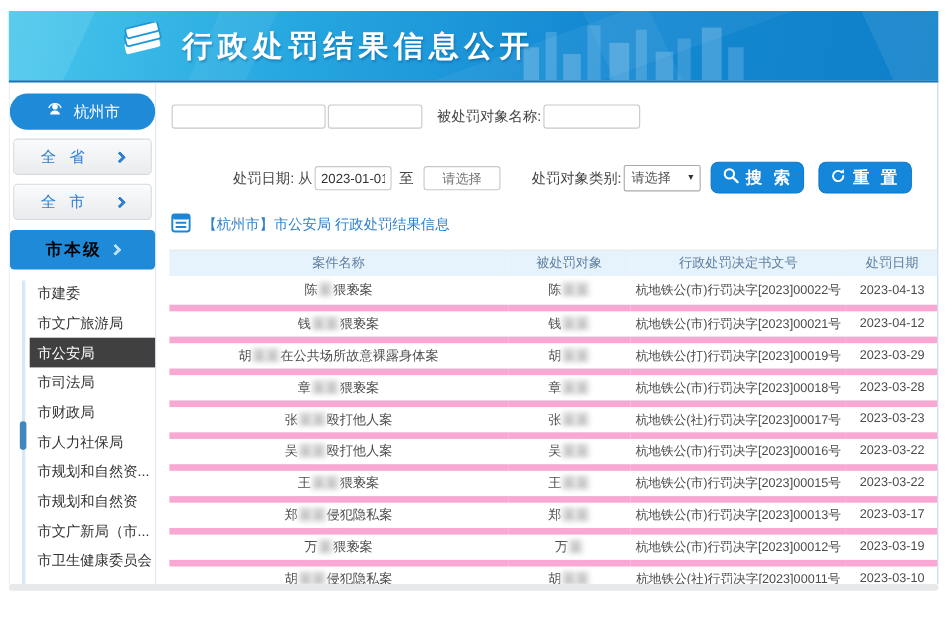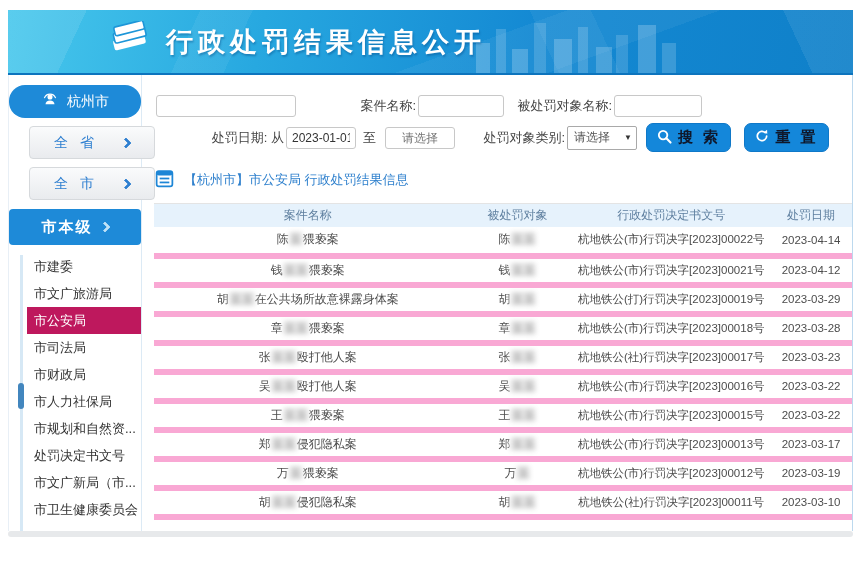--- a/index.html
+++ b/index.html
@@ -38,57 +38,57 @@
   
   .page-body { display:flex; height:456px; overflow:hidden; background:#fff;
     border-left:1px solid #e8eff6; border-right:1px solid #bcd9ee; }
   .bottom-strip { height:6px; width:845px; background:#e7e9eb; border-radius:3px; }
 
   
   .sidebar { width:133px; flex:0 0 133px; border-right:1px solid #dceaf5; position:relative; }
   .city-btn { margin-top:10px; width:132px; height:33px; background:#1e8ad8; border:none;
     border-radius:16px; color:#fff; font-size:14px; display:flex; align-items:center;
     justify-content:center; gap:8px; cursor:pointer; }
-  .scope-btn { margin:8px 0 0 20px; width:126px; height:33px;
+  .scope-btn { margin:8px 0 0 3px; width:126px; height:33px;
     background:linear-gradient(#fafbfc,#e9ebee); border:1px solid #d6d9dc; border-radius:4px;
     color:#2e7fd0; font-size:14px; letter-spacing:4px; display:flex; align-items:center;
     justify-content:center; gap:24px; cursor:pointer; }
   .level-btn { margin:9px 0 0 0; width:132px; height:36px; background:#1e8ad8; border:none;
-    border-radius:4px; color:#ffffff; font-size:15px; font-weight:bold; letter-spacing:2px;
+    border-radius:4px; color:#000000; font-size:15px; font-weight:bold; letter-spacing:2px;
     display:flex; align-items:center; justify-content:center; gap:8px; cursor:pointer; }
   .chev { width:8px; height:8px; border-top:3px solid currentColor; border-right:3px solid currentColor;
     transform:rotate(45deg); border-radius:1px; flex:0 0 auto; }
   .chev.lite { color:#bfe2f7; }
   .dept-list { position:relative; margin-top:8px; padding-left:18px; }
   .scroll-track { position:absolute; left:11px; top:2px; bottom:-160px; width:3px; background:#d6e8f5; }
   .scroll-thumb { position:absolute; left:9px; top:130px; width:6px; height:26px;
     background:#4286be; border-radius:3px; cursor:grab; }
   .dept-item { height:27px; line-height:27px; font-size:13px; color:#333; padding-left:7px;
     white-space:nowrap; overflow:hidden; cursor:pointer; }
-  .dept-item.active { background:#be185d; color:#fff; }
+  .dept-item.active { background:#404040; color:#fff; }
 
   
   .main { flex:1; padding-left:12px; overflow:hidden; }
   .form-row { display:flex; align-items:center; font-size:13px; color:#444; }
   .form-row.r1 { margin-top:20px; }
-  .form-row.r2 { margin-top:6px; }
+  .form-row.r2 { margin-top:30px; }
   .lbl { text-align:right; white-space:nowrap; }
   .lbl.w1 { width:143px; } .lbl.w2 { width:120px; } .lbl.w3 { width:108px; }
   .lbl.w4 { width:130px; } .lbl.w5 { width:106px; margin-left:4px; }
   .txt { height:22px; border:1px solid #c8c8c8; border-radius:3px; margin-left:2px;
     font-size:12px; padding:0 5px; color:#333; outline:none; font-family:inherit; }
   .txt.in1 { width:140px; } .txt.in2 { width:86px; } .txt.in3 { width:88px; }
   .txt.date { width:70px; text-align:center; }
   .word { margin:0 7px; }
   .select-box { width:70px; height:24px; border:1px solid #a9a9a9; border-radius:2px; margin-left:2px;
     display:flex; align-items:center; justify-content:space-between; padding:0 4px 0 6px;
     font-size:12px; color:#555; cursor:pointer; background:#fff; }
   .select-box .caret { font-size:8px; color:#333; }
   .act-btn { height:29px; width:85px; background:#1487da; border:1px solid #0f78c8; border-radius:7px;
-    color:#0f172a; font-size:15px; font-weight:bold; letter-spacing:3px; display:flex;
+    color:#ffffff; font-size:15px; font-weight:bold; letter-spacing:3px; display:flex;
     align-items:center; justify-content:center; gap:5px; cursor:pointer; }
   .act-btn.search { margin-left:9px; } .act-btn.reset { margin-left:13px; }
 
   .result-title { display:flex; align-items:center; gap:9px; margin-top:16px; }
   .result-title span { color:#2f80cd; font-size:13px; }
 
   table.results { margin-top:11px; width:699px; border-collapse:collapse; table-layout:fixed; }
   .results th { background:#e6f2fc; color:#5e7f9f; font-weight:normal; font-size:12px;
     height:23px; border-top:1px solid #e4e4e4; }
   .results td { height:29px; font-size:12px; color:#4c4c4c; border-bottom:6px solid #f9a8d4;
@@ -148,32 +148,31 @@
         <div class="scroll-track"></div>
         <div class="scroll-thumb"></div>
         <div id="dept-items">
             <div class="dept-item">市建委</div>
             <div class="dept-item">市文广旅游局</div>
             <div class="dept-item active">市公安局</div>
             <div class="dept-item">市司法局</div>
             <div class="dept-item">市财政局</div>
             <div class="dept-item">市人力社保局</div>
             <div class="dept-item">市规划和自然资...</div>
-            <div class="dept-item">处罚决定书文号</div>
+            <div class="dept-item">市规划和自然资</div>
             <div class="dept-item">市文广新局（市...</div>
             <div class="dept-item">市卫生健康委员会</div>
           </div>
       </div>
     </aside>
 
     <main class="main">
 
       <div class="form-row r1">
         <input class="txt in1" type="text" style="">
-        <span class="lbl w2">案件名称:</span>
         <input class="txt in2" type="text" style="">
         <span class="lbl w3">被处罚对象名称:</span>
         <input class="txt in3" type="text" style="">
       </div>
 
       <div class="form-row r2">
         <span class="lbl w4"><span>处罚日期:</span> <span>从</span></span>
         <input class="txt date" type="text" value="2023-01-01" style="">
         <span class="word">至</span>
         <input class="txt date" type="text" placeholder="请选择" style="">
@@ -221,21 +220,21 @@
             <th class="col-target">被处罚对象</th>
             <th class="col-doc">行政处罚决定书文号</th>
             <th class="col-date">处罚日期</th>
           </tr>
         </thead>
         <tbody id="results-tbody">
             <tr>
               <td class="c-case"><span>陈</span><span class="redact">某</span><span>猥亵案</span></td>
               <td class="c-target"><span>陈</span><span class="redact">某某</span></td>
               <td class="c-doc">杭地铁公(市)行罚决字[2023]00022号</td>
-              <td class="c-date">2023-04-14</td>
+              <td class="c-date">2023-04-13</td>
             </tr>
             <tr>
               <td class="c-case"><span>钱</span><span class="redact">某某</span><span>猥亵案</span></td>
               <td class="c-target"><span>钱</span><span class="redact">某某</span></td>
               <td class="c-doc">杭地铁公(市)行罚决字[2023]00021号</td>
               <td class="c-date">2023-04-12</td>
             </tr>
             <tr>
               <td class="c-case"><span>胡</span><span class="redact">某某</span><span>在公共场所故意裸露身体案</span></td>
               <td class="c-target"><span>胡</span><span class="redact">某某</span></td>

